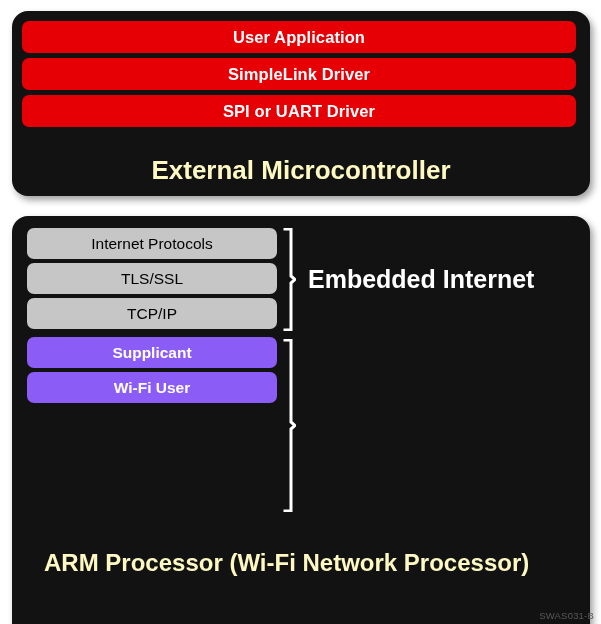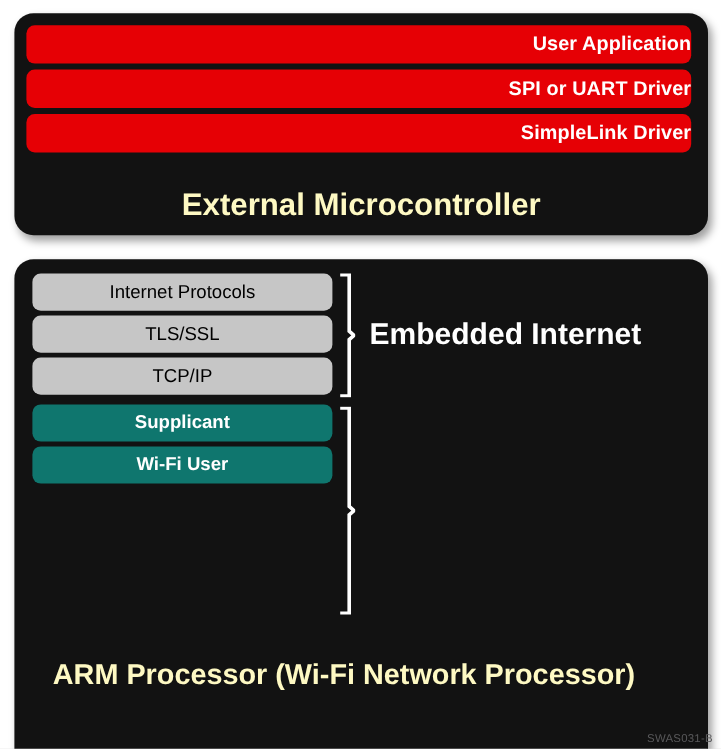--- a/index.html
+++ b/index.html
@@ -43,21 +43,21 @@
     top: 10px;
     width: 554px;
   }
   .red-bar {
     height: 32px;
     background: #e60005;
     border-radius: 7px;
     margin-bottom: 5px;
     display: flex;
     align-items: center;
-    justify-content: flex-end;
+    justify-content: center;
     color: #ffffff;
     font-weight: bold;
     font-size: 16.5px;
     letter-spacing: 0.1px;
   }
   .panel-title {
     position: absolute;
     color: #fef9c3;
     font-weight: bold;
     white-space: nowrap;
@@ -86,21 +86,21 @@
     justify-content: center;
     font-size: 15.5px;
     box-sizing: border-box;
   }
   .np-bar.light {
     background: #c6c6c6;
     color: #000000;
     font-weight: normal;
   }
   .np-bar.mid {
-    background: #0f766e;
+    background: #8b5cf6;
     color: #ffffff;
     font-weight: bold;
   }
   .group-gap { height: 4px; }
 
   
   .brace {
     position: absolute;
     left: 271px;
     width: 13px;
@@ -143,24 +143,24 @@
 </head>
 <body>
 
 <div class="panel" id="mcu-panel">
 
   <div class="red-stack">
     <div class="red-bar">
       <span>User Application</span>
     </div>
     <div class="red-bar">
+      <span>SimpleLink Driver</span>
+    </div>
+    <div class="red-bar">
       <span>SPI or UART Driver</span>
-    </div>
-    <div class="red-bar">
-      <span>SimpleLink Driver</span>
     </div>
   </div>
 
   <div class="panel-title" id="mcu-title">External Microcontroller</div>
 </div>
 
 <div class="panel" id="np-panel">
 
   <div class="np-stack">
 

